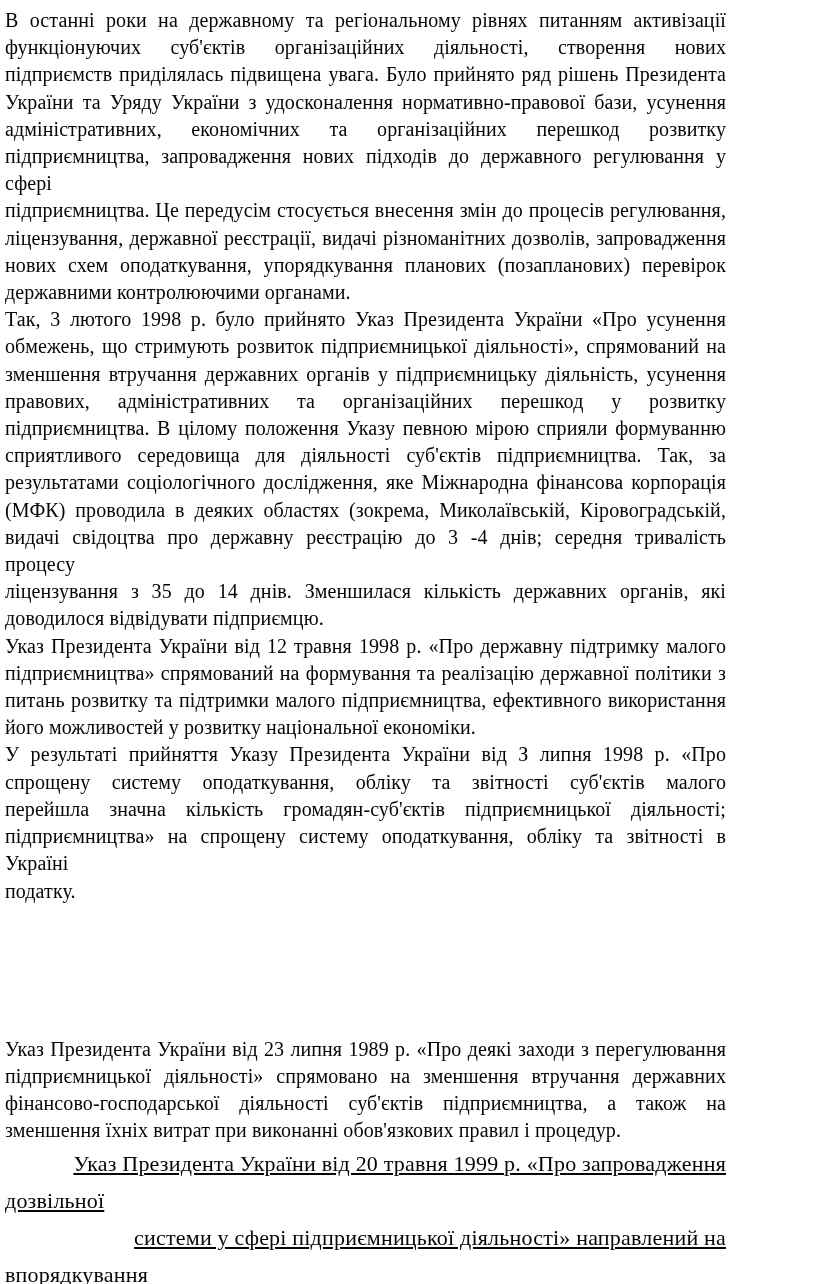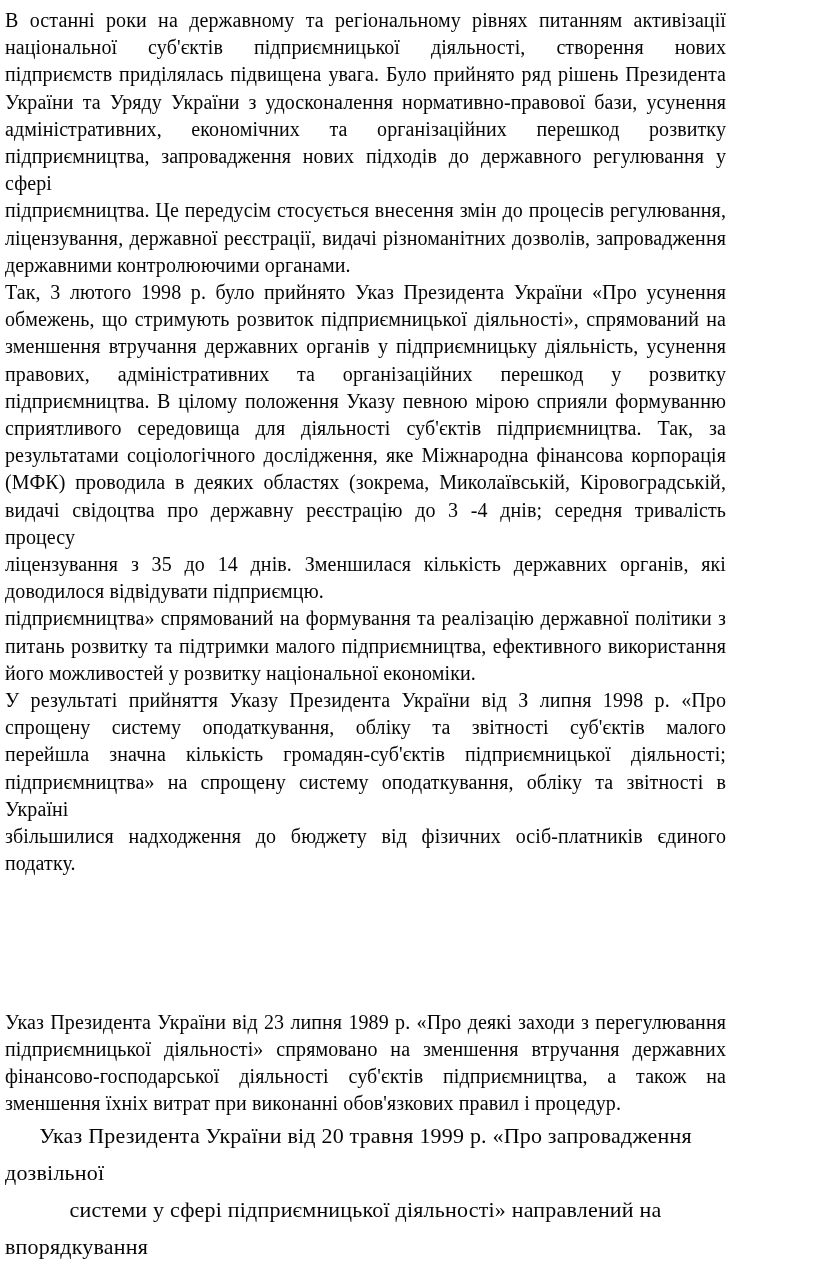--- a/index.html
+++ b/index.html
@@ -31,67 +31,69 @@
     text-justify: inter-word;
     letter-spacing: 0.1px;
   }
   .para .line.last {
     text-align-last: left;
   }
   
   .para.clean .line {
     font-size: 22px;
     line-height: 37px;
-    text-align: center;
+    text-align: right;
     text-align-last: left;
     letter-spacing: 0.2px;
+    text-decoration: underline;
   }
   .gap {
     height: 131px;
   }
 </style>
 </head>
 <body>
 
 <div class="page">
   <div class="para">
       <div class="line">В останні роки на державному та регіональному рівнях питанням активізації</div>
-      <div class="line">національної суб'єктів підприємницької діяльності, створення нових</div>
+      <div class="line">функціонуючих суб'єктів організаційних діяльності, створення нових</div>
       <div class="line">підприємств приділялась підвищена увага. Було прийнято ряд рішень Президента</div>
       <div class="line">України та Уряду України з удосконалення нормативно-правової бази, усунення</div>
       <div class="line">адміністративних, економічних та організаційних перешкод розвитку</div>
       <div class="line">підприємництва, запровадження нових підходів до державного регулювання у сфері</div>
       <div class="line">підприємництва. Це передусім стосується внесення змін до процесів регулювання,</div>
       <div class="line">ліцензування, державної реєстрації, видачі різноманітних дозволів, запровадження</div>
+      <div class="line">нових схем оподаткування, упорядкування планових (позапланових) перевірок</div>
       <div class="line last">державними контролюючими органами.</div>
     </div>
   <div class="para">
       <div class="line">Так, 3 лютого 1998 р. було прийнято Указ Президента України «Про усунення</div>
       <div class="line">обмежень, що стримують розвиток підприємницької діяльності», спрямований на</div>
       <div class="line">зменшення втручання державних органів у підприємницьку діяльність, усунення</div>
       <div class="line">правових, адміністративних та організаційних перешкод у розвитку</div>
       <div class="line">підприємництва. В цілому положення Указу певною мірою сприяли формуванню</div>
       <div class="line">сприятливого середовища для діяльності суб'єктів підприємництва. Так, за</div>
       <div class="line">результатами соціологічного дослідження, яке Міжнародна фінансова корпорація</div>
       <div class="line">(МФК) проводила в деяких областях (зокрема, Миколаївській, Кіровоградській,</div>
       <div class="line">видачі свідоцтва про державну реєстрацію до 3 -4 днів; середня тривалість процесу</div>
       <div class="line">ліцензування з 35 до 14 днів. Зменшилася кількість державних органів, які</div>
       <div class="line last">доводилося відвідувати підприємцю.</div>
     </div>
   <div class="para">
+      <div class="line">Указ Президента України від 12 травня 1998 р. «Про державну підтримку малого</div>
       <div class="line">підприємництва» спрямований на формування та реалізацію державної політики з</div>
       <div class="line">питань розвитку та підтримки малого підприємництва, ефективного використання</div>
       <div class="line last">його можливостей у розвитку національної економіки.</div>
     </div>
   <div class="para">
       <div class="line">У результаті прийняття Указу Президента України від З липня 1998 р. «Про</div>
       <div class="line">спрощену систему оподаткування, обліку та звітності суб'єктів малого</div>
       <div class="line">перейшла значна кількість громадян-суб'єктів підприємницької діяльності;</div>
       <div class="line">підприємництва» на спрощену систему оподаткування, обліку та звітності в Україні</div>
-      <div class="line">збільшилися надходження до бюджету від фізичних осіб-платників єдиного</div>
       <div class="line last">податку.</div>
     </div>
   <div class="gap"></div>
   <div class="para">
       <div class="line">Указ Президента України від 23 липня 1989 р. «Про деякі заходи з перегулювання</div>
       <div class="line">підприємницької діяльності» спрямовано на зменшення втручання державних</div>
       <div class="line">фінансово-господарської діяльності суб'єктів підприємництва, а також на</div>
       <div class="line last">зменшення їхніх витрат при виконанні обов'язкових правил і процедур.</div>
     </div>
   <div class="para clean">

